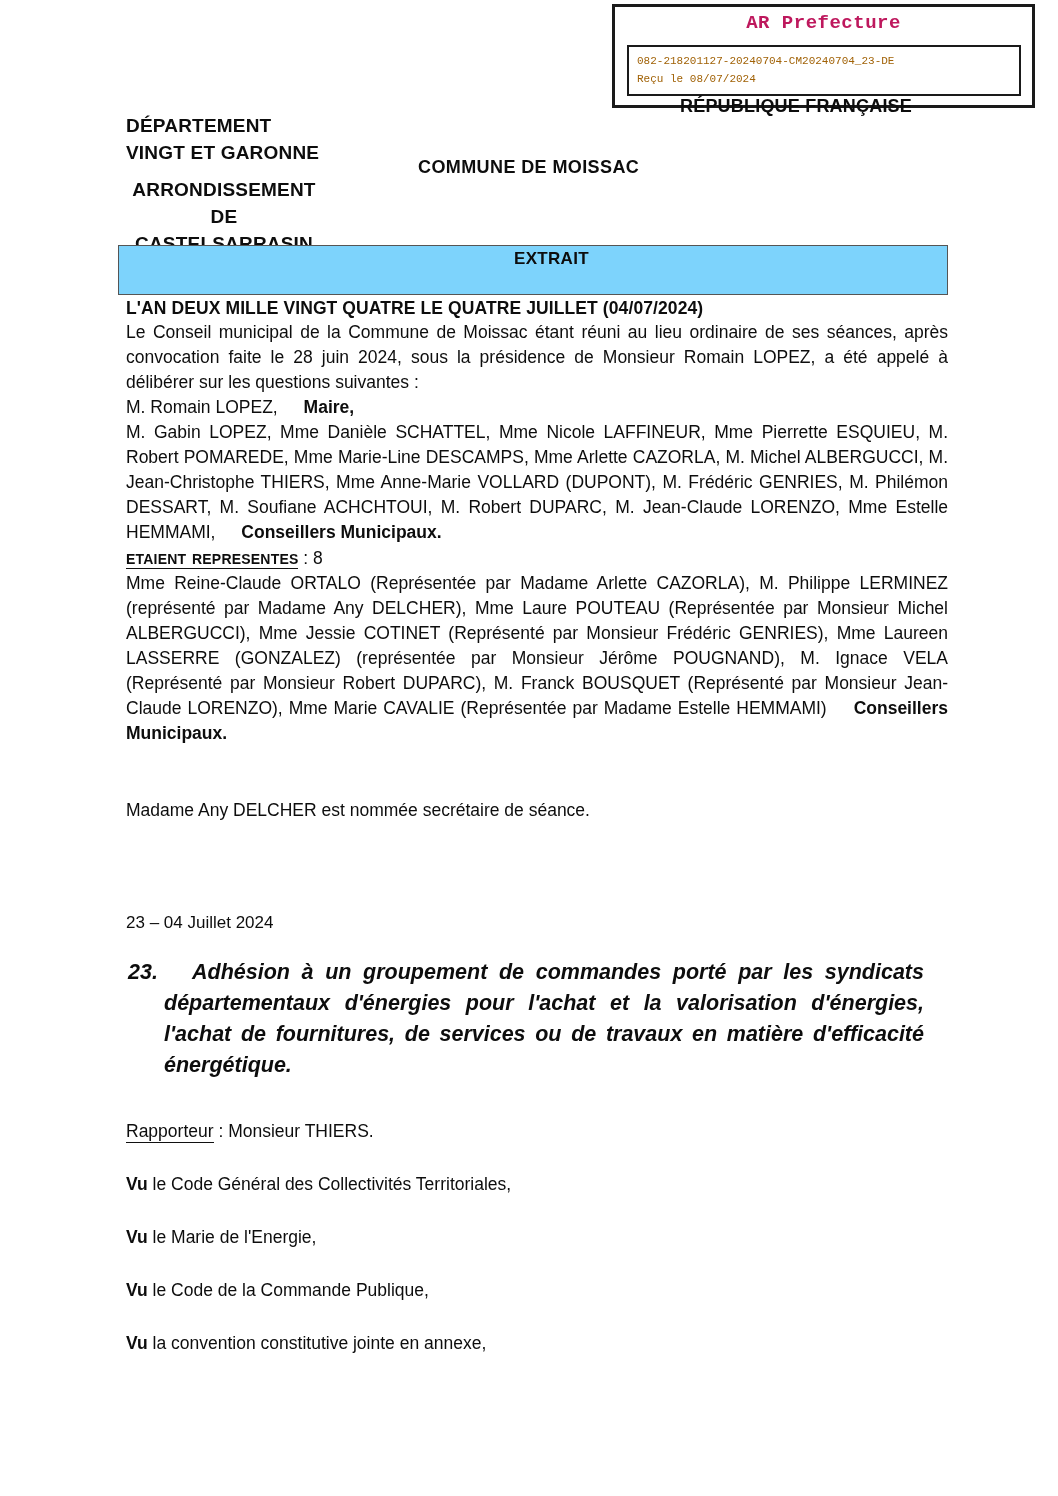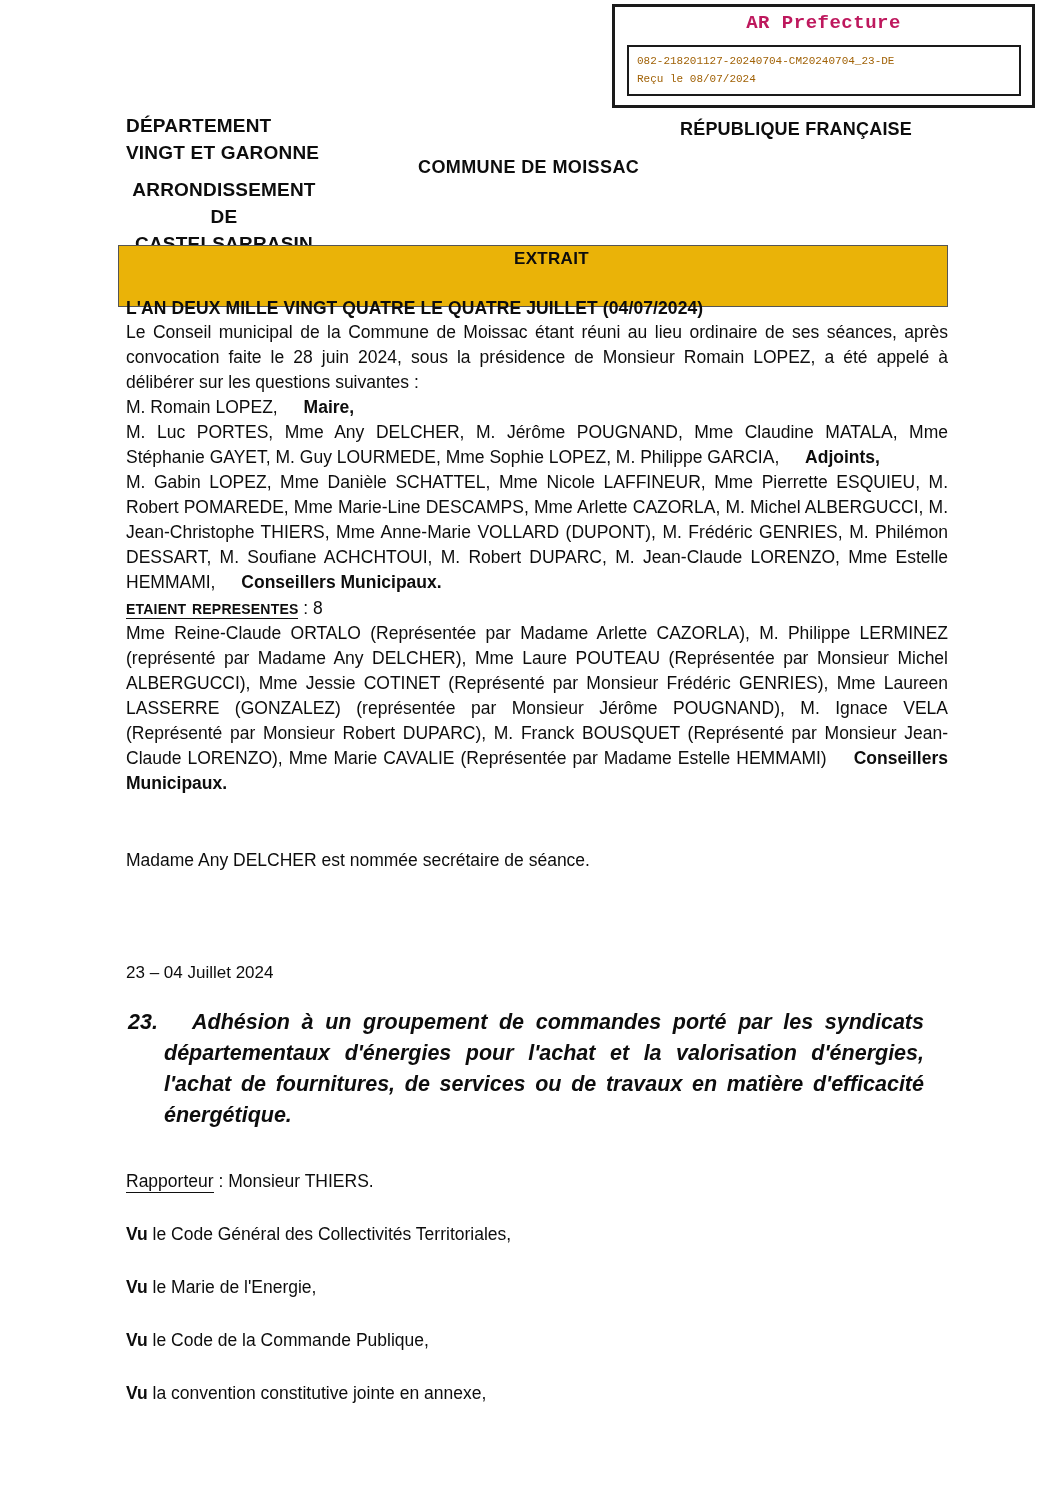--- a/index.html
+++ b/index.html
@@ -70,44 +70,44 @@
     top: 176px;
     font-weight: bold;
     font-size: 19px;
     line-height: 27px;
     letter-spacing: 0.2px;
   }
   .hdr-arrond .c { display: block; text-align: center; width: 196px; }
   .hdr-rf {
     position: absolute;
     left: 680px;
-    top: 119px;
+    top: 96px;
     font-weight: bold;
     font-size: 18px;
     letter-spacing: 0.2px;
   }
   .hdr-commune {
     position: absolute;
     left: 418px;
     top: 157px;
     font-weight: bold;
     font-size: 18px;
     letter-spacing: 0.4px;
   }
 
   
   .extrait-box {
     position: absolute;
     left: 118px;
     top: 245px;
     width: 830px;
-    height: 62px;
+    height: 50px;
     border: 1.5px solid #555;
     box-sizing: border-box;
-    background: #eab308;
+    background: #7dd3fc;
     padding-left: 37px;
   }
   .extrait-box .l1 {
     text-align: center;
     font-weight: bold;
     font-size: 17px;
     line-height: 22px;
     margin-top: 2px;
     letter-spacing: 0.3px;
   }
@@ -231,21 +231,20 @@
 
 <div class="body-wrap">
 
   <div class="lead-title">L'AN DEUX MILLE VINGT QUATRE LE QUATRE JUILLET (04/07/2024)</div>
 
   <p class="just">Le Conseil municipal de la Commune de Moissac étant réuni au lieu ordinaire de ses séances, après convocation faite le 28 juin 2024, sous la présidence de Monsieur Romain LOPEZ, a été appelé à délibérer sur les questions suivantes :</p>
 
 
   <p class="plain"><span>M. Romain LOPEZ, </span><b class="strong">Maire,</b></p>
 
-  <p class="just"><span>M. Luc PORTES, Mme Any DELCHER, M. Jérôme POUGNAND, Mme Claudine MATALA, Mme Stéphanie GAYET, M. Guy LOURMEDE, Mme Sophie LOPEZ, M. Philippe GARCIA, </span><b class="strong">Adjoints,</b></p>
 
   <p class="just"><span>M. Gabin LOPEZ, Mme Danièle SCHATTEL, Mme Nicole LAFFINEUR, Mme Pierrette ESQUIEU, M. Robert POMAREDE, Mme Marie-Line DESCAMPS, Mme Arlette CAZORLA, M. Michel ALBERGUCCI, M. Jean-Christophe THIERS, Mme Anne-Marie VOLLARD (DUPONT), M. Frédéric GENRIES, M. Philémon DESSART, M. Soufiane ACHCHTOUI, M. Robert DUPARC, M. Jean-Claude LORENZO, Mme Estelle HEMMAMI, </span><b class="strong">Conseillers Municipaux.</b></p>
 
   <p class="sect-line"><span class="sect-label">Etaient Representes</span><span> : 8</span></p>
 
   <p class="just"><span>Mme Reine-Claude ORTALO (Représentée par Madame Arlette CAZORLA), M. Philippe LERMINEZ (représenté par Madame Any DELCHER), Mme Laure POUTEAU (Représentée par Monsieur Michel ALBERGUCCI), Mme Jessie COTINET (Représenté par Monsieur Frédéric GENRIES), Mme Laureen LASSERRE (GONZALEZ) (représentée par Monsieur Jérôme POUGNAND), M. Ignace VELA (Représenté par Monsieur Robert DUPARC), M. Franck BOUSQUET (Représenté par Monsieur Jean-Claude LORENZO), Mme Marie CAVALIE (Représentée par Madame Estelle HEMMAMI) </span><b class="strong">Conseillers Municipaux.</b></p>
 
   <div class="gap-lg"></div>
 
   <p class="plain">Madame Any DELCHER est nommée secrétaire de séance.</p>

